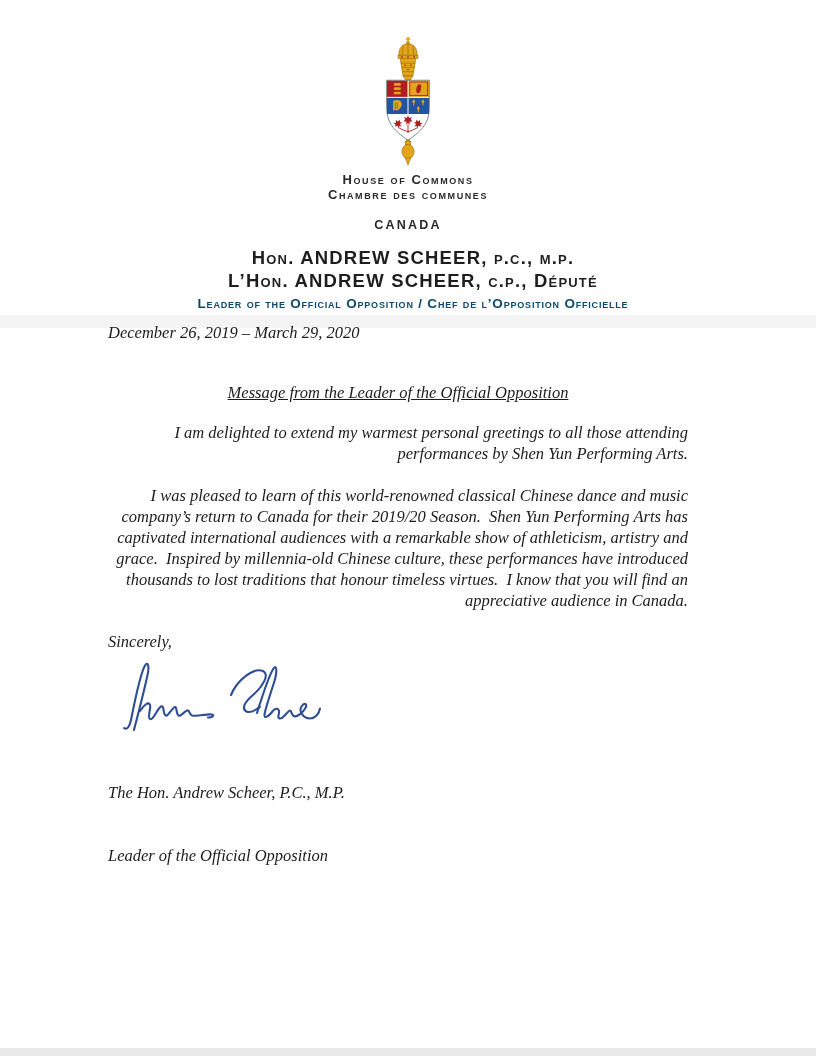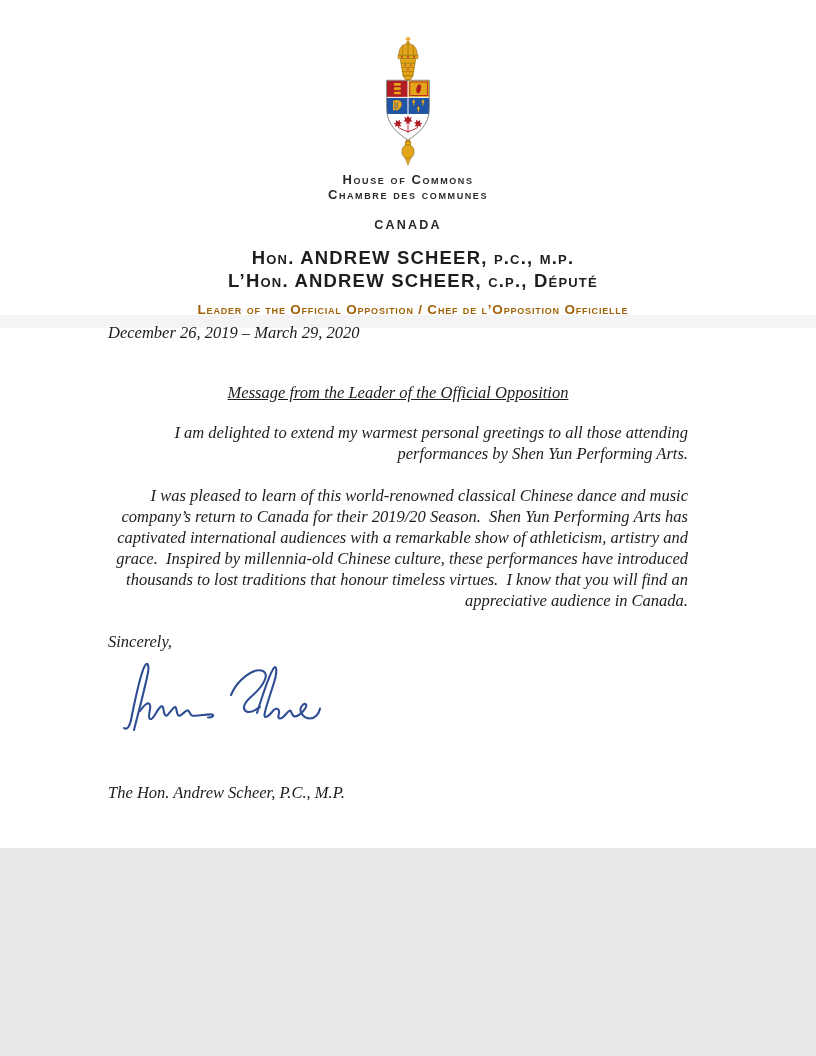--- a/index.html
+++ b/index.html
@@ -1,17 +1,17 @@
 <!DOCTYPE html>
 <html style="--ink: #1c1c1c; --signature: #2e4d94; --gold: #e3a51a; --gold_dark: #8a6508; --red: #b01e23; --blue: #2155a3; --band: #f4f4f4;"><head>
 <meta charset="utf-8">
 <style>
   html,body { margin:0; padding:0; background:#e8e8e8; }
   .page {
-    width:816px; height:848px; margin:0 auto; background:#ffffff;
+    width:816px; height:1048px; margin:0 auto; background:#ffffff;
     position:relative; overflow:hidden;
     font-family:"Liberation Serif", serif; color:var(--ink,#1c1c1c);
   }
   .scan-band { position:absolute; left:0; top:315px; width:816px; height:13px;
     background:var(--band,#f4f4f4); }
   .letterhead { padding-top:36px; text-align:center; position:relative; }
   .crest { display:block; margin:0 auto; }
   .org-block { margin-top:4px; line-height:15px; }
   .org-line {
     font-family:"Liberation Sans", sans-serif; font-weight:bold;
@@ -23,21 +23,21 @@
   }
   .name-block { margin-top:13px;padding-left:10px; }
   .name-line {
     font-family:"Liberation Sans", sans-serif; font-weight:bold;
     font-variant:small-caps; font-size:18.5px; letter-spacing:1.2px;
     line-height:23px; color:#1e1e1e;
   }
   .role-line {
     font-family:"Liberation Sans", sans-serif; font-weight:bold;
     font-variant:small-caps; font-size:13.5px; letter-spacing:0.8px;
-    line-height:17px; margin-top:9px; color:#a16207;
+    line-height:17px; margin-top:3px; color:#0c4a6e;
   }
   .letter-body {
     position:absolute; left:108px; top:322px; width:580px;
     font-style:italic; font-size:16.5px; line-height:21px;
   }
   .date-line { white-space:pre-wrap; }
   .subject-line {
     text-align:center; text-decoration:underline; margin-top:39px;
     white-space:pre-wrap;
   }

